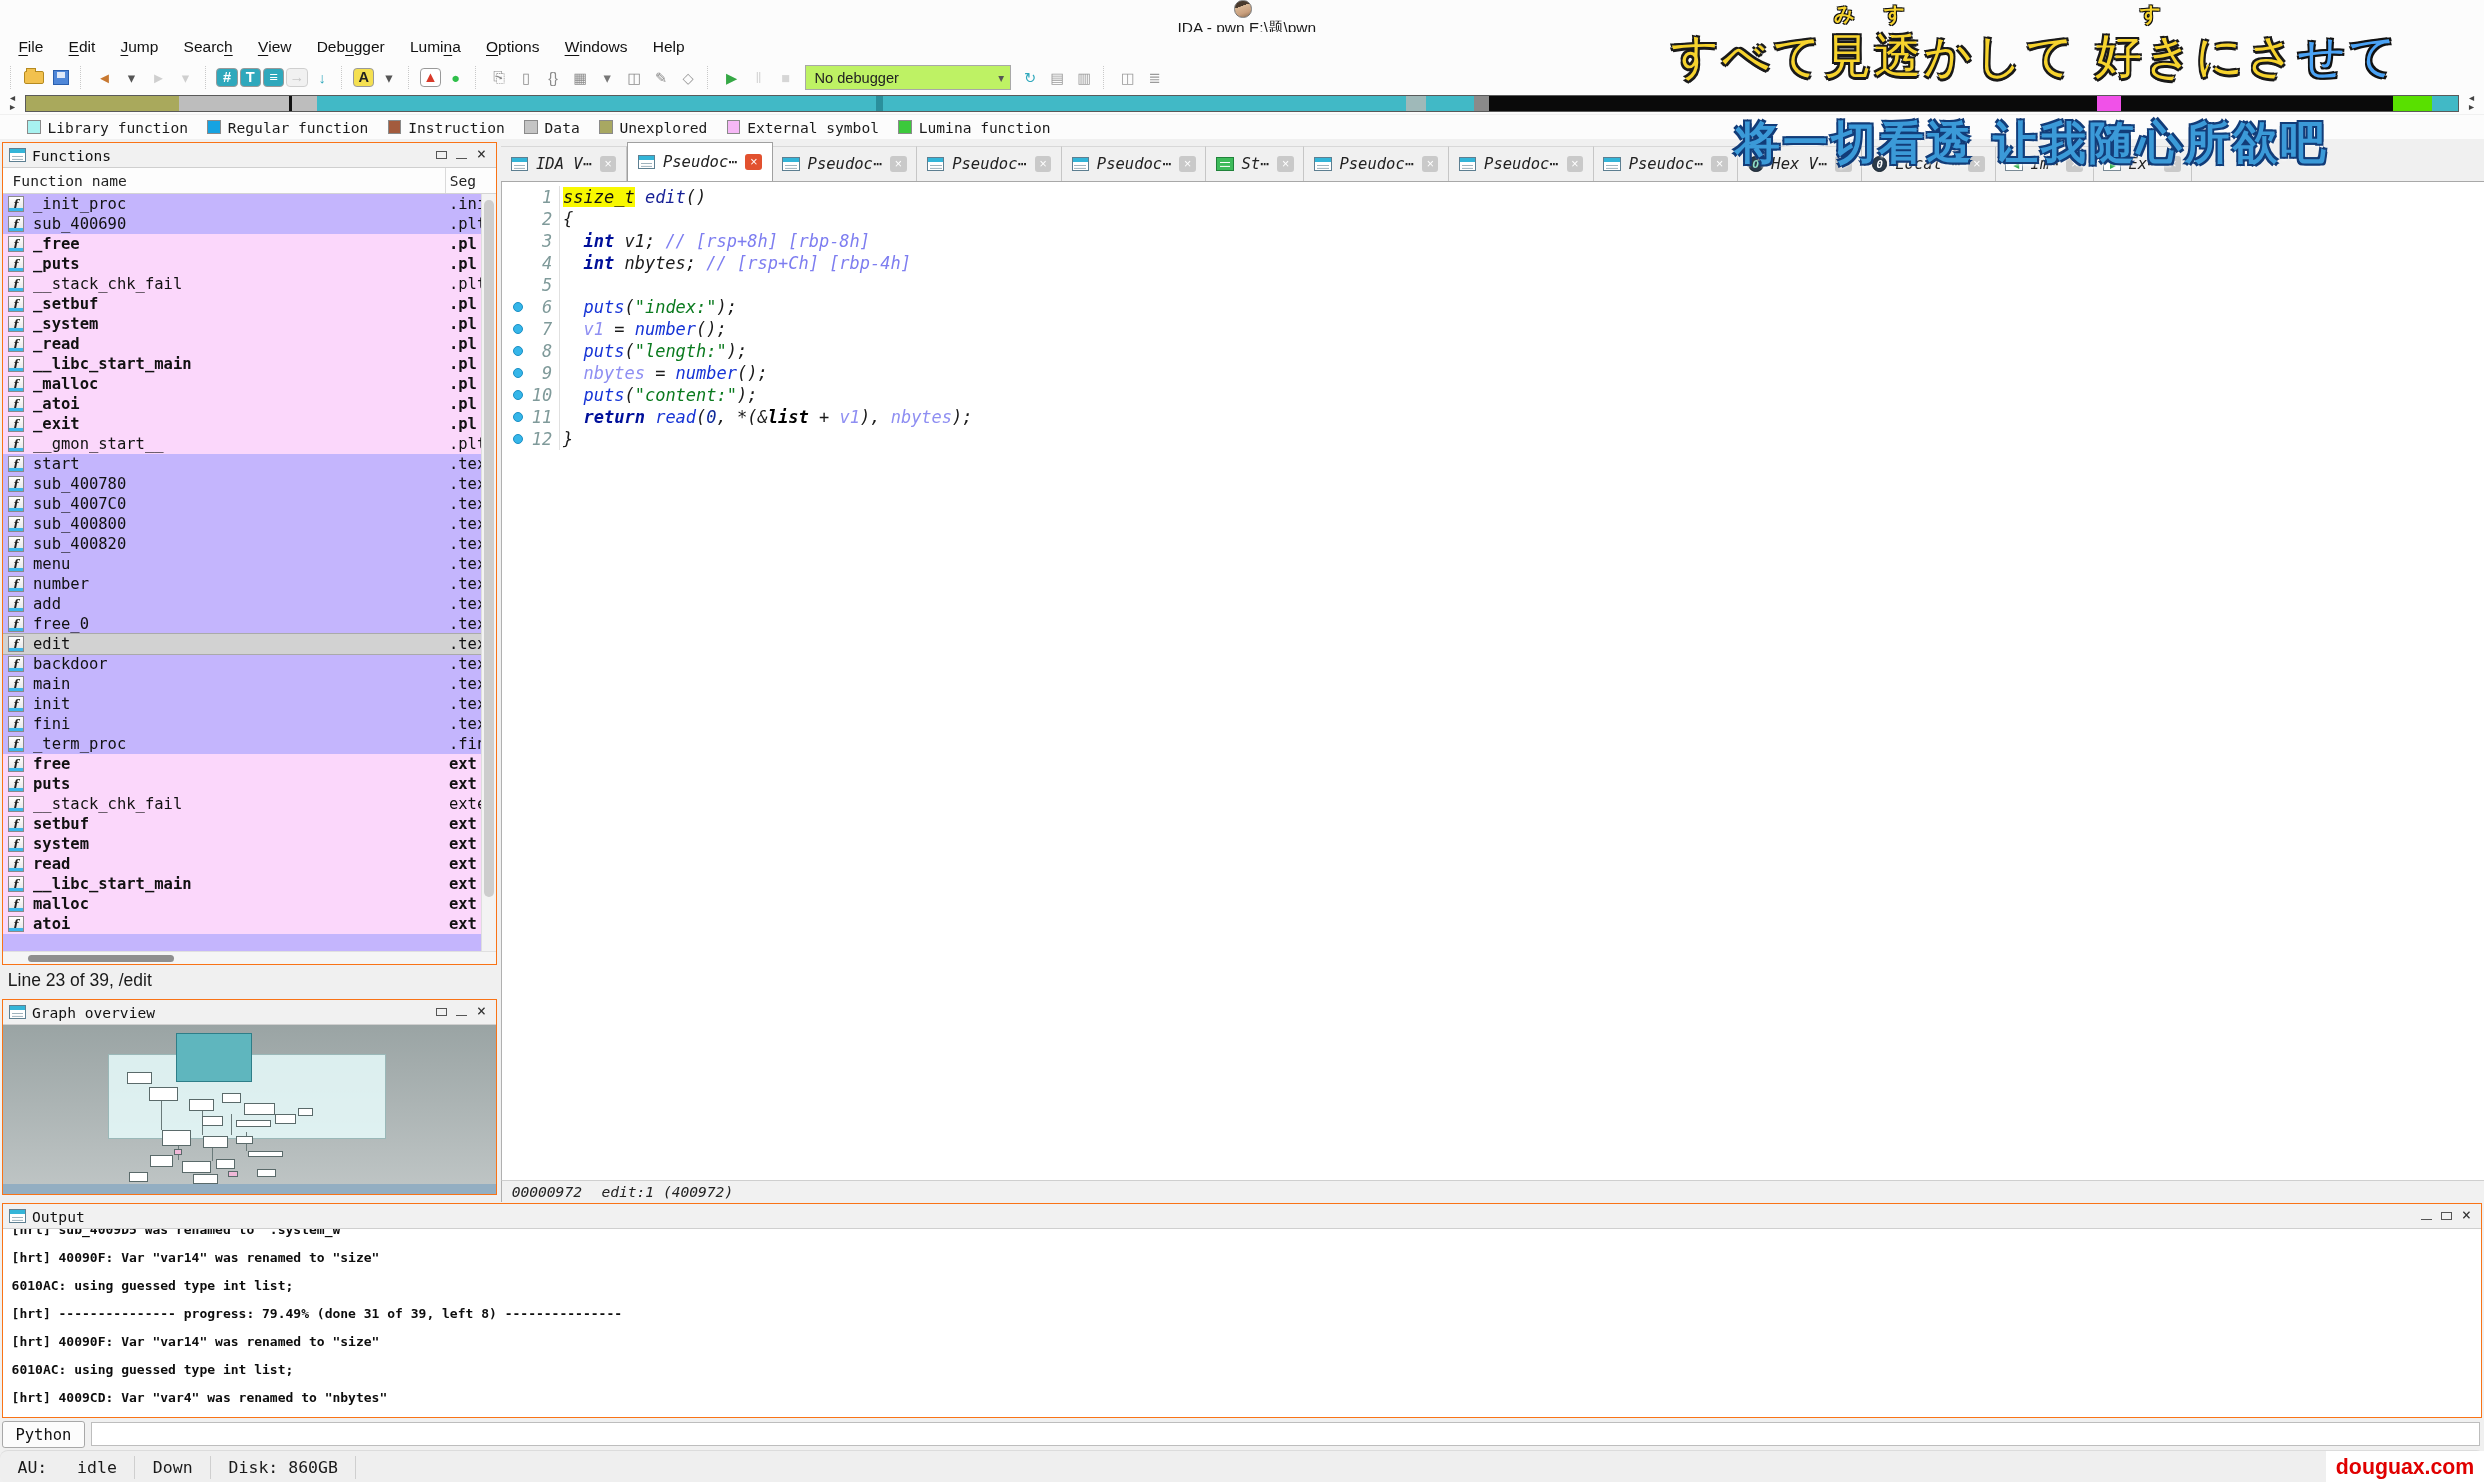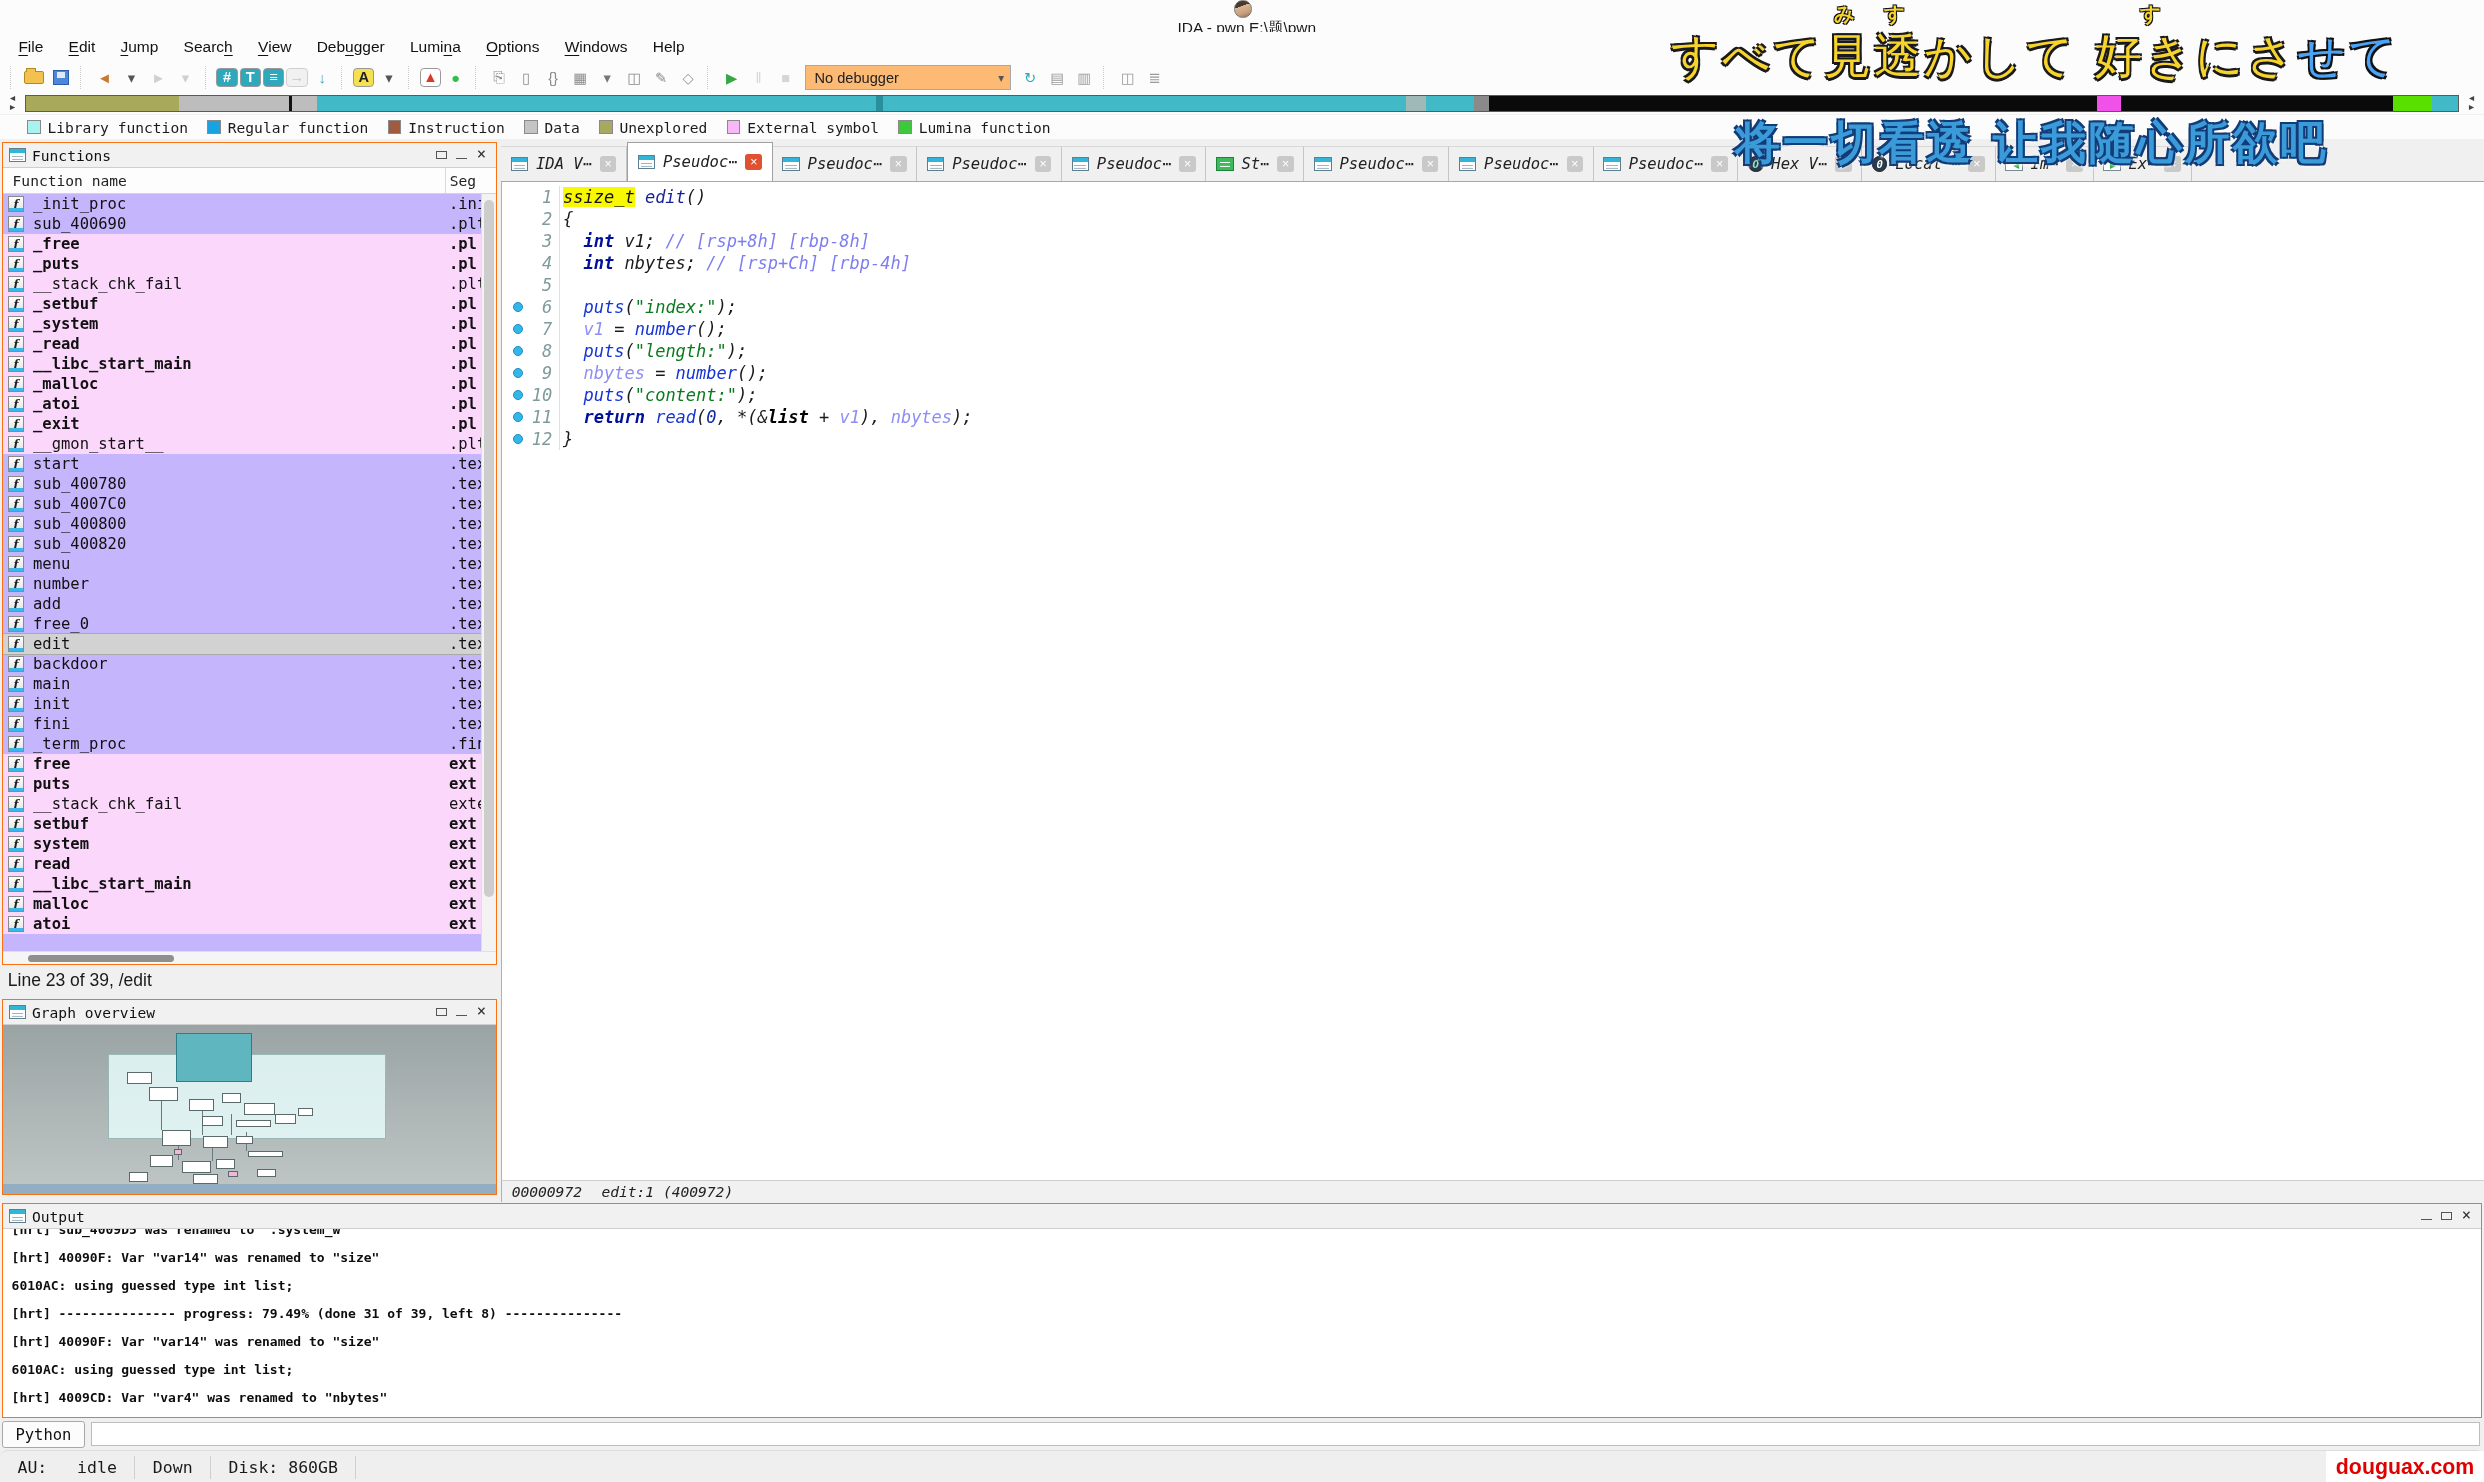--- a/index.html
+++ b/index.html
@@ -23,21 +23,21 @@
 
   
   .toolbar { position:absolute; left:0; top:62px; right:0; height:31px; background:#fcfcfc; display:flex; align-items:center; padding-left:3.9px; }
   .tsep { width:6.8px; height:23px; border-left:1.9px dotted #c9c9c9; margin:0 3.9px 0 5.8px; }
   .tbtn { min-width:25px; height:23px; display:flex; align-items:center; justify-content:center; font-size:14.6px; border-radius:2.9px; margin:0 1px; }
   .tbtn.dis { opacity:.45; }
   .ticon-folder { width:19.4px; height:13.6px; background:#f2c14e; border:1px solid #b58a20; border-radius:1.9px; position:relative; }
   .ticon-folder::before { content:""; position:absolute; top:-3.9px; left:1px; width:7.8px; height:2.9px; background:#f2c14e; border:1px solid #b58a20; border-bottom:none; }
   .ticon-disk { width:15.5px; height:15.5px; background:#4f87d8; border:1px solid #2a5fae; position:relative; }
   .ticon-disk::before { content:""; position:absolute; left:2.9px; top:1px; width:7.8px; height:5.8px; background:#dfe9f8; }
-  .combo { height:25px; width:206px; background:#fdba74; border:1px solid #a8a8a8; display:flex; align-items:center; font-size:14.6px; color:#222; padding:0 5.8px 0 8.7px; margin:0 5.8px; }
+  .combo { height:25px; width:206px; background:#bef264; border:1px solid #a8a8a8; display:flex; align-items:center; font-size:14.6px; color:#222; padding:0 5.8px 0 8.7px; margin:0 5.8px; }
   .combo .carrow { margin-left:auto; color:#555; font-size:11.6px; }
 
   
   .navband-row { position:absolute; left:0; top:93px; right:0; height:21.3px; background:#fcfcfc; display:flex; align-items:center; }
   .nav-arrows { width:25px; display:flex; flex-direction:column; align-items:center; justify-content:center; gap:1px; color:#444; font-size:8.7px; line-height:7.8px; }
   .navband { flex:1; height:17.5px; border:1px solid #5a5a5a; display:flex; overflow:hidden; }
   .navband .seg { height:100%; }
 
   
   .legend { position:absolute; left:0; top:115px; right:0; height:24px; background:#fcfcfc; display:flex; align-items:center; gap:19.4px; padding-left:27px; font-family:"DejaVu Sans Mono",monospace; font-size:14.6px; color:#1a1a1a; }

